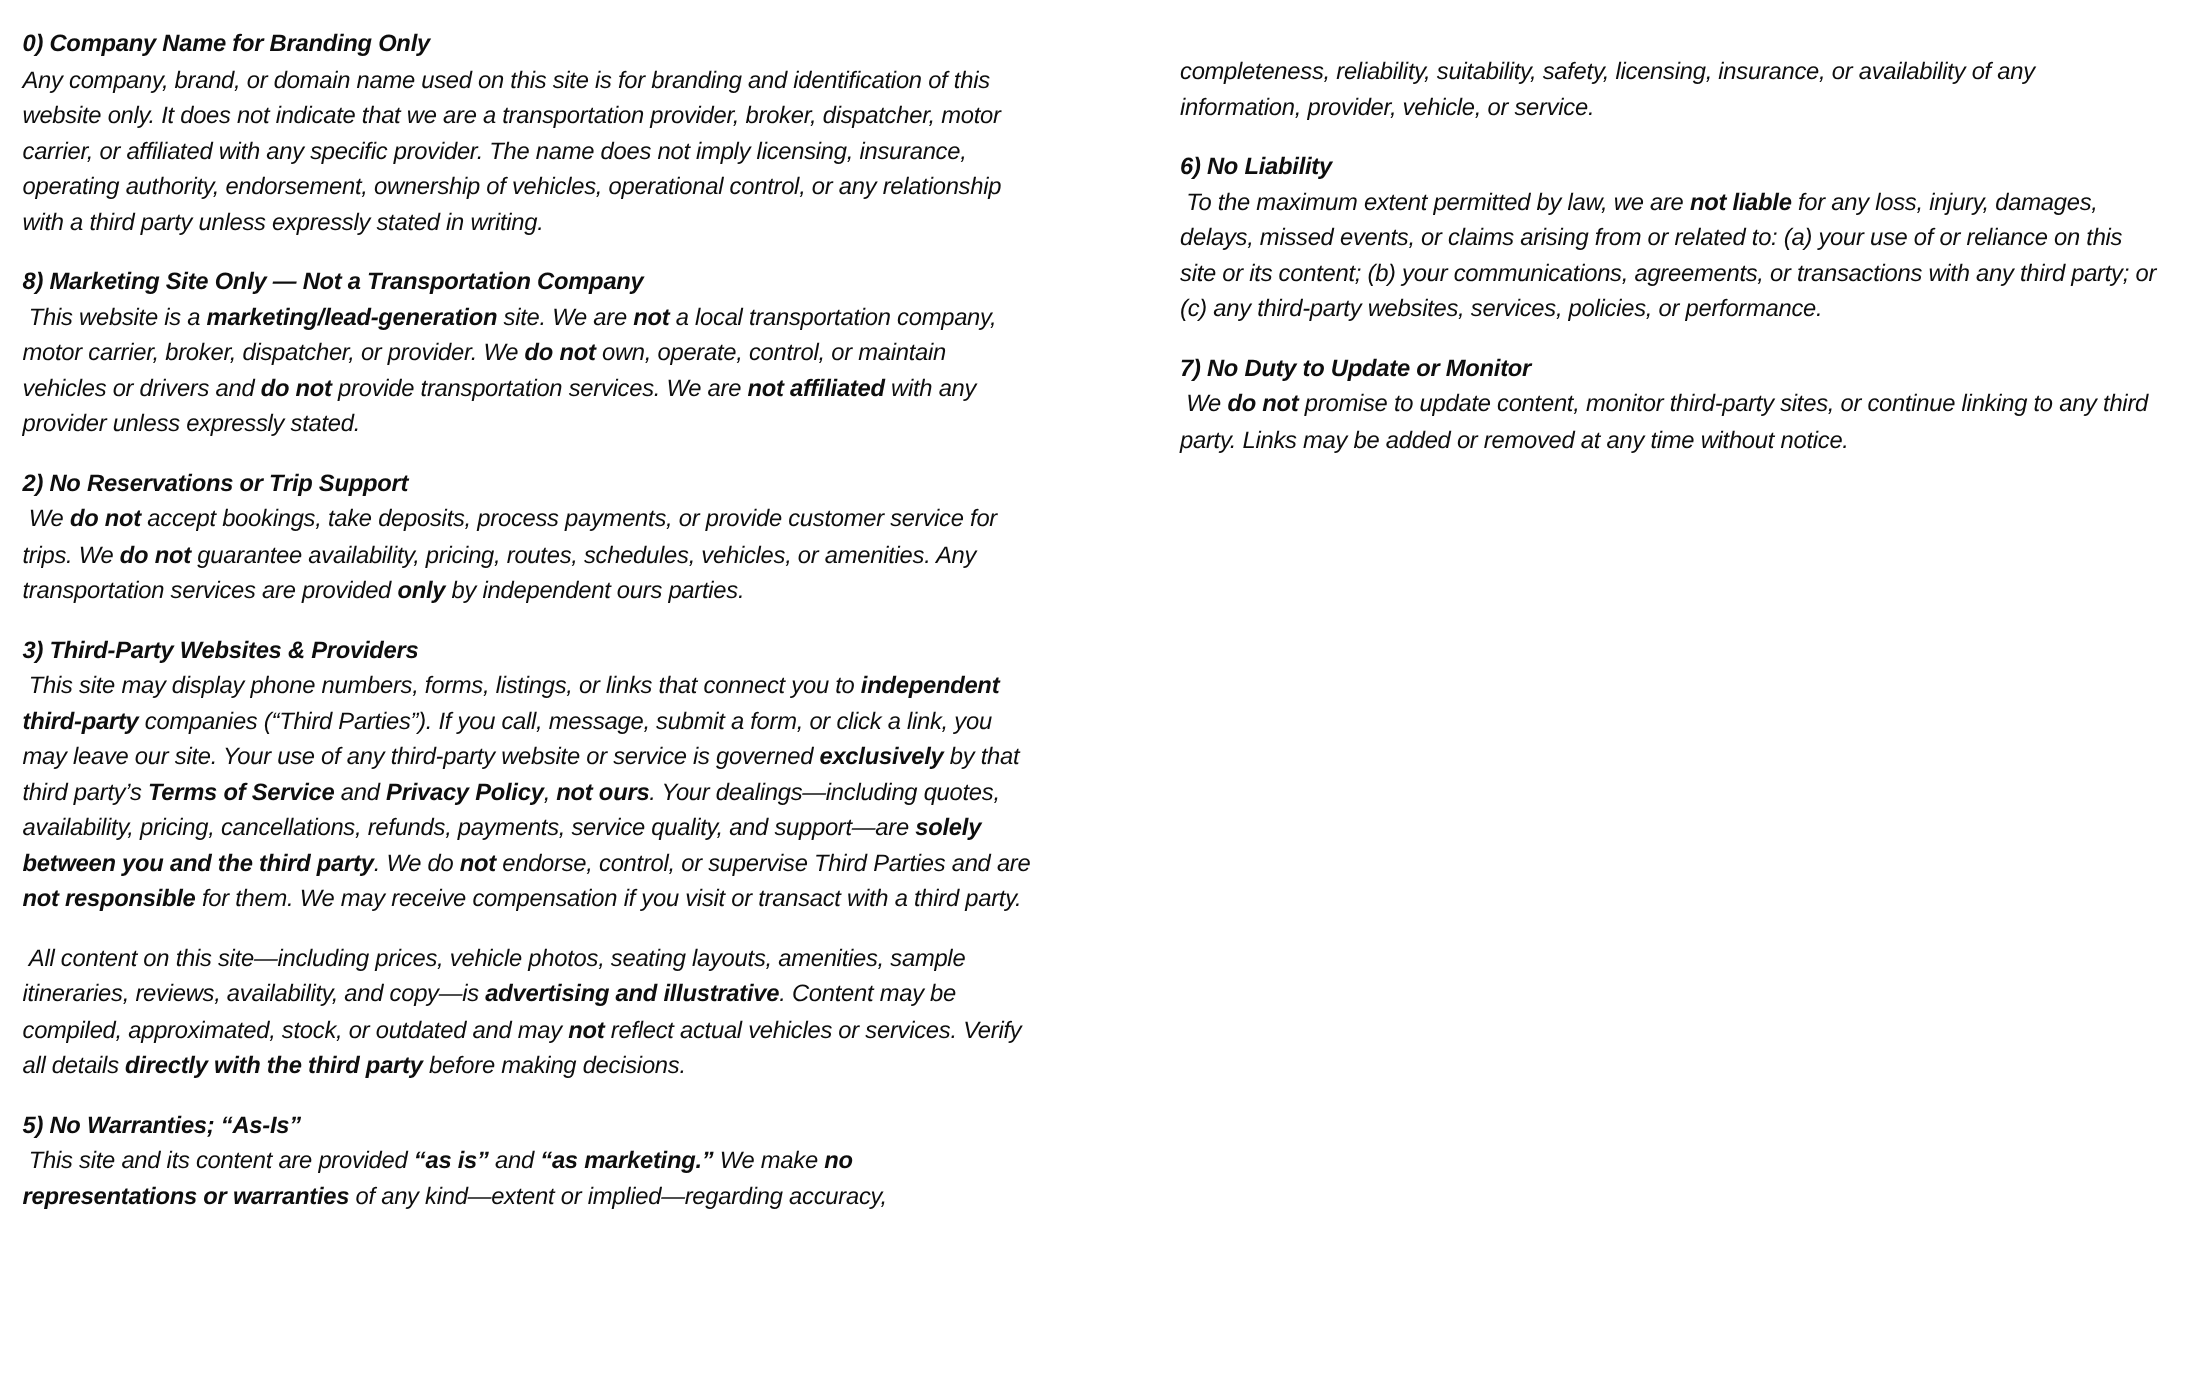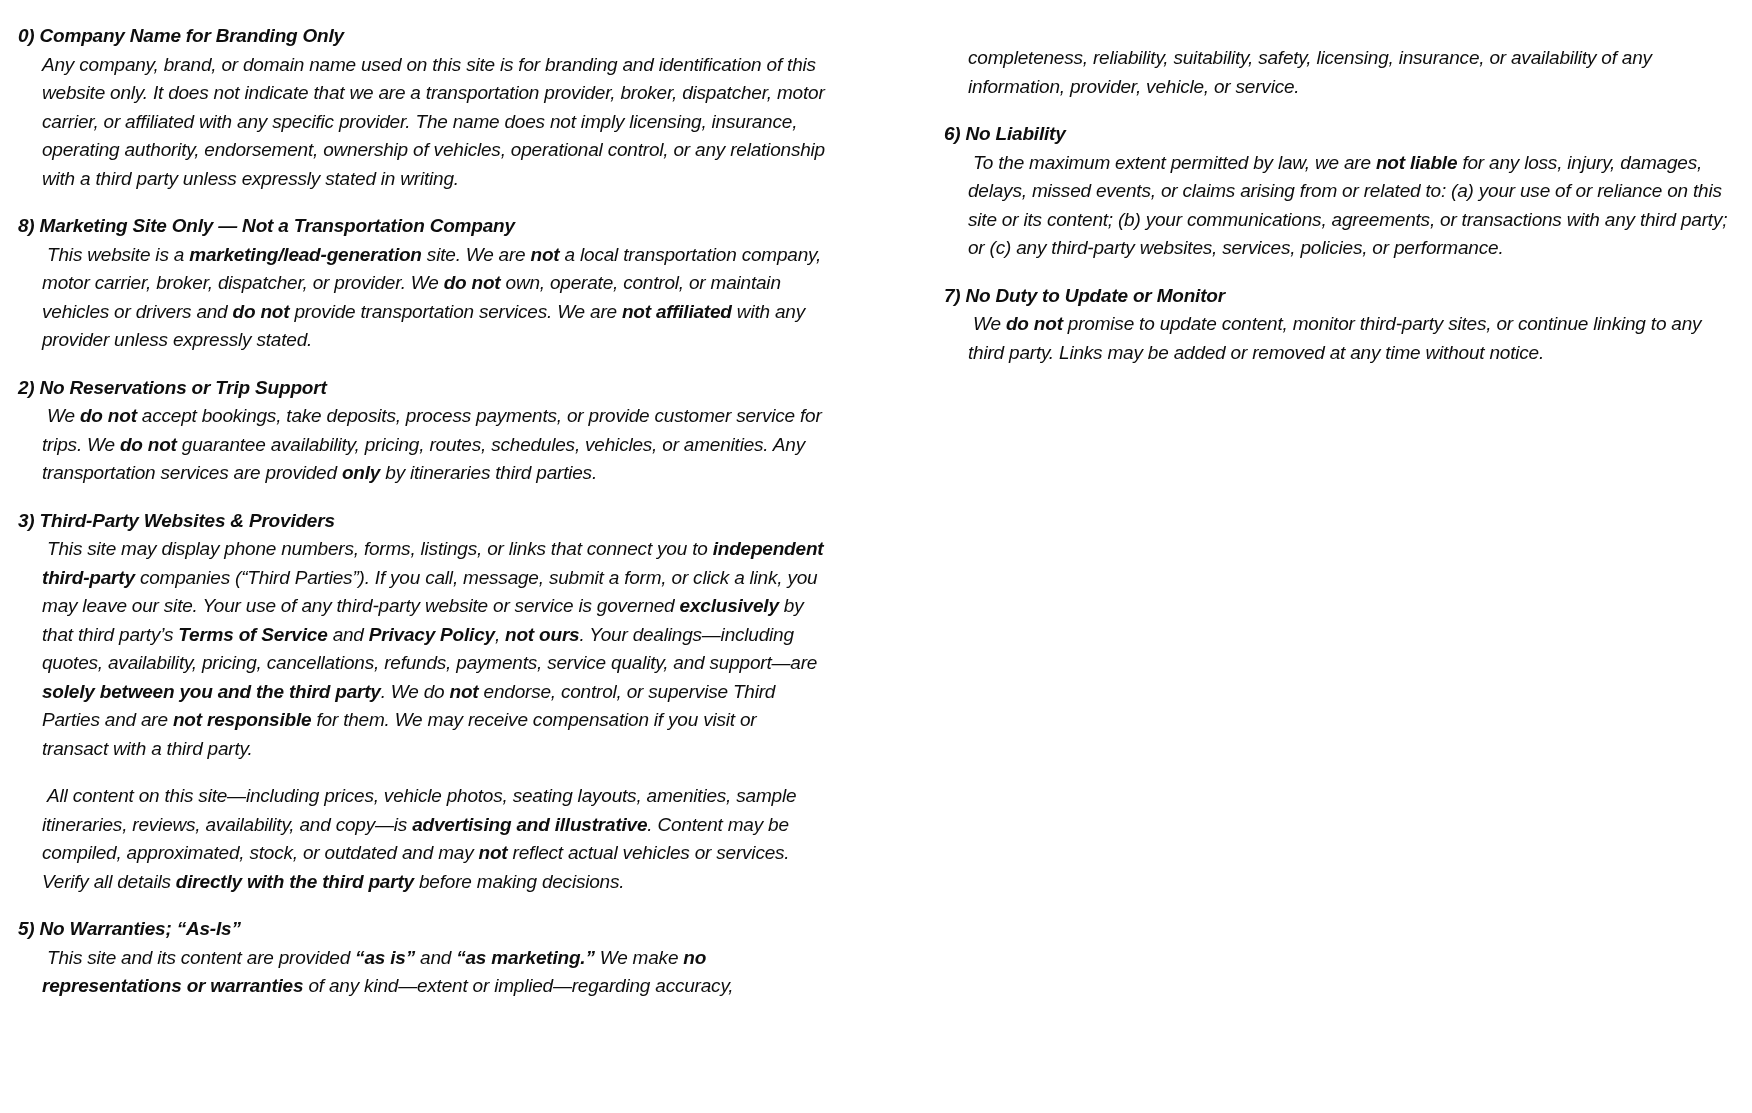--- a/index.html
+++ b/index.html
@@ -18,39 +18,39 @@
     display: flex;
     align-items: flex-start;
     padding: 22px 0 0 18px;
     box-sizing: border-box;
   }
   .col { flex: 0 0 auto; font-style: italic; }
   .col-left  { width: 808px; }
   .col-right { width: 784px; margin-left: 118px; padding-top: 22px; }
   .section { margin: 0 0 19px 0; }
   .section-heading { font-weight: bold; }
-  .section-body { white-space: pre-wrap; margin-left: 24px; }
+  .section-body { white-space: pre-wrap; }
   .section-body b { font-weight: bold; text-align: right; }
 </style>
 </head>
 <body style="background: rgb(255, 255, 255); color: rgb(14, 14, 14);">
 
 <div class="page">
   <div class="col col-left">
       <div class="section">
         <div class="section-heading">0) Company Name for Branding Only</div>
         <div class="section-body"><span>Any company, brand, or domain name used on this site is for branding and identification of this website only. It does not indicate that we are a transportation provider, broker, dispatcher, motor carrier, or affiliated with any specific provider. The name does not imply licensing, insurance, operating authority, endorsement, ownership of vehicles, operational control, or any relationship with a third party unless expressly stated in writing.</span></div>
       </div>
       <div class="section">
         <div class="section-heading">8) Marketing Site Only — Not a Transportation Company</div>
         <div class="section-body"><span> This website is a </span><b>marketing/lead-generation</b><span> site. We are </span><b>not</b><span> a local transportation company, motor carrier, broker, dispatcher, or provider. We </span><b>do not</b><span> own, operate, control, or maintain vehicles or drivers and </span><b>do not</b><span> provide transportation services. We are </span><b>not affiliated</b><span> with any provider unless expressly stated.</span></div>
       </div>
       <div class="section">
         <div class="section-heading">2) No Reservations or Trip Support</div>
-        <div class="section-body"><span> We </span><b>do not</b><span> accept bookings, take deposits, process payments, or provide customer service for trips. We </span><b>do not</b><span> guarantee availability, pricing, routes, schedules, vehicles, or amenities. Any transportation services are provided </span><b>only</b><span> by itineraries third parties.</span></div>
+        <div class="section-body"><span> We </span><b>do not</b><span> accept bookings, take deposits, process payments, or provide customer service for trips. We </span><b>do not</b><span> guarantee availability, pricing, routes, schedules, vehicles, or amenities. Any transportation services are provided </span><b>only</b><span> by independent ours parties.</span></div>
       </div>
       <div class="section">
         <div class="section-heading">3) Third-Party Websites &amp; Providers</div>
         <div class="section-body"><span> This site may display phone numbers, forms, listings, or links that connect you to </span><b>independent third-party</b><span> companies (“Third Parties”). If you call, message, submit a form, or click a link, you may leave our site. Your use of any third-party website or service is governed </span><b>exclusively</b><span> by that third party’s </span><b>Terms of Service</b><span> and </span><b>Privacy Policy</b><span>, </span><b>not ours</b><span>. Your dealings—including quotes, availability, pricing, cancellations, refunds, payments, service quality, and support—are </span><b>solely between you and the third party</b><span>. We do </span><b>not</b><span> endorse, control, or supervise Third Parties and are </span><b>not responsible</b><span> for them. We may receive compensation if you visit or transact with a third party.</span></div>
       </div>
       <div class="section">
         <div class="section-body"><span> All content on this site—including prices, vehicle photos, seating layouts, amenities, sample itineraries, reviews, availability, and copy—is </span><b>advertising and illustrative</b><span>. Content may be compiled, approximated, stock, or outdated and may </span><b>not</b><span> reflect actual vehicles or services. Verify all details </span><b>directly with the third party</b><span> before making decisions.</span></div>
       </div>
       <div class="section">
         <div class="section-heading">5) No Warranties; “As-Is”</div>

